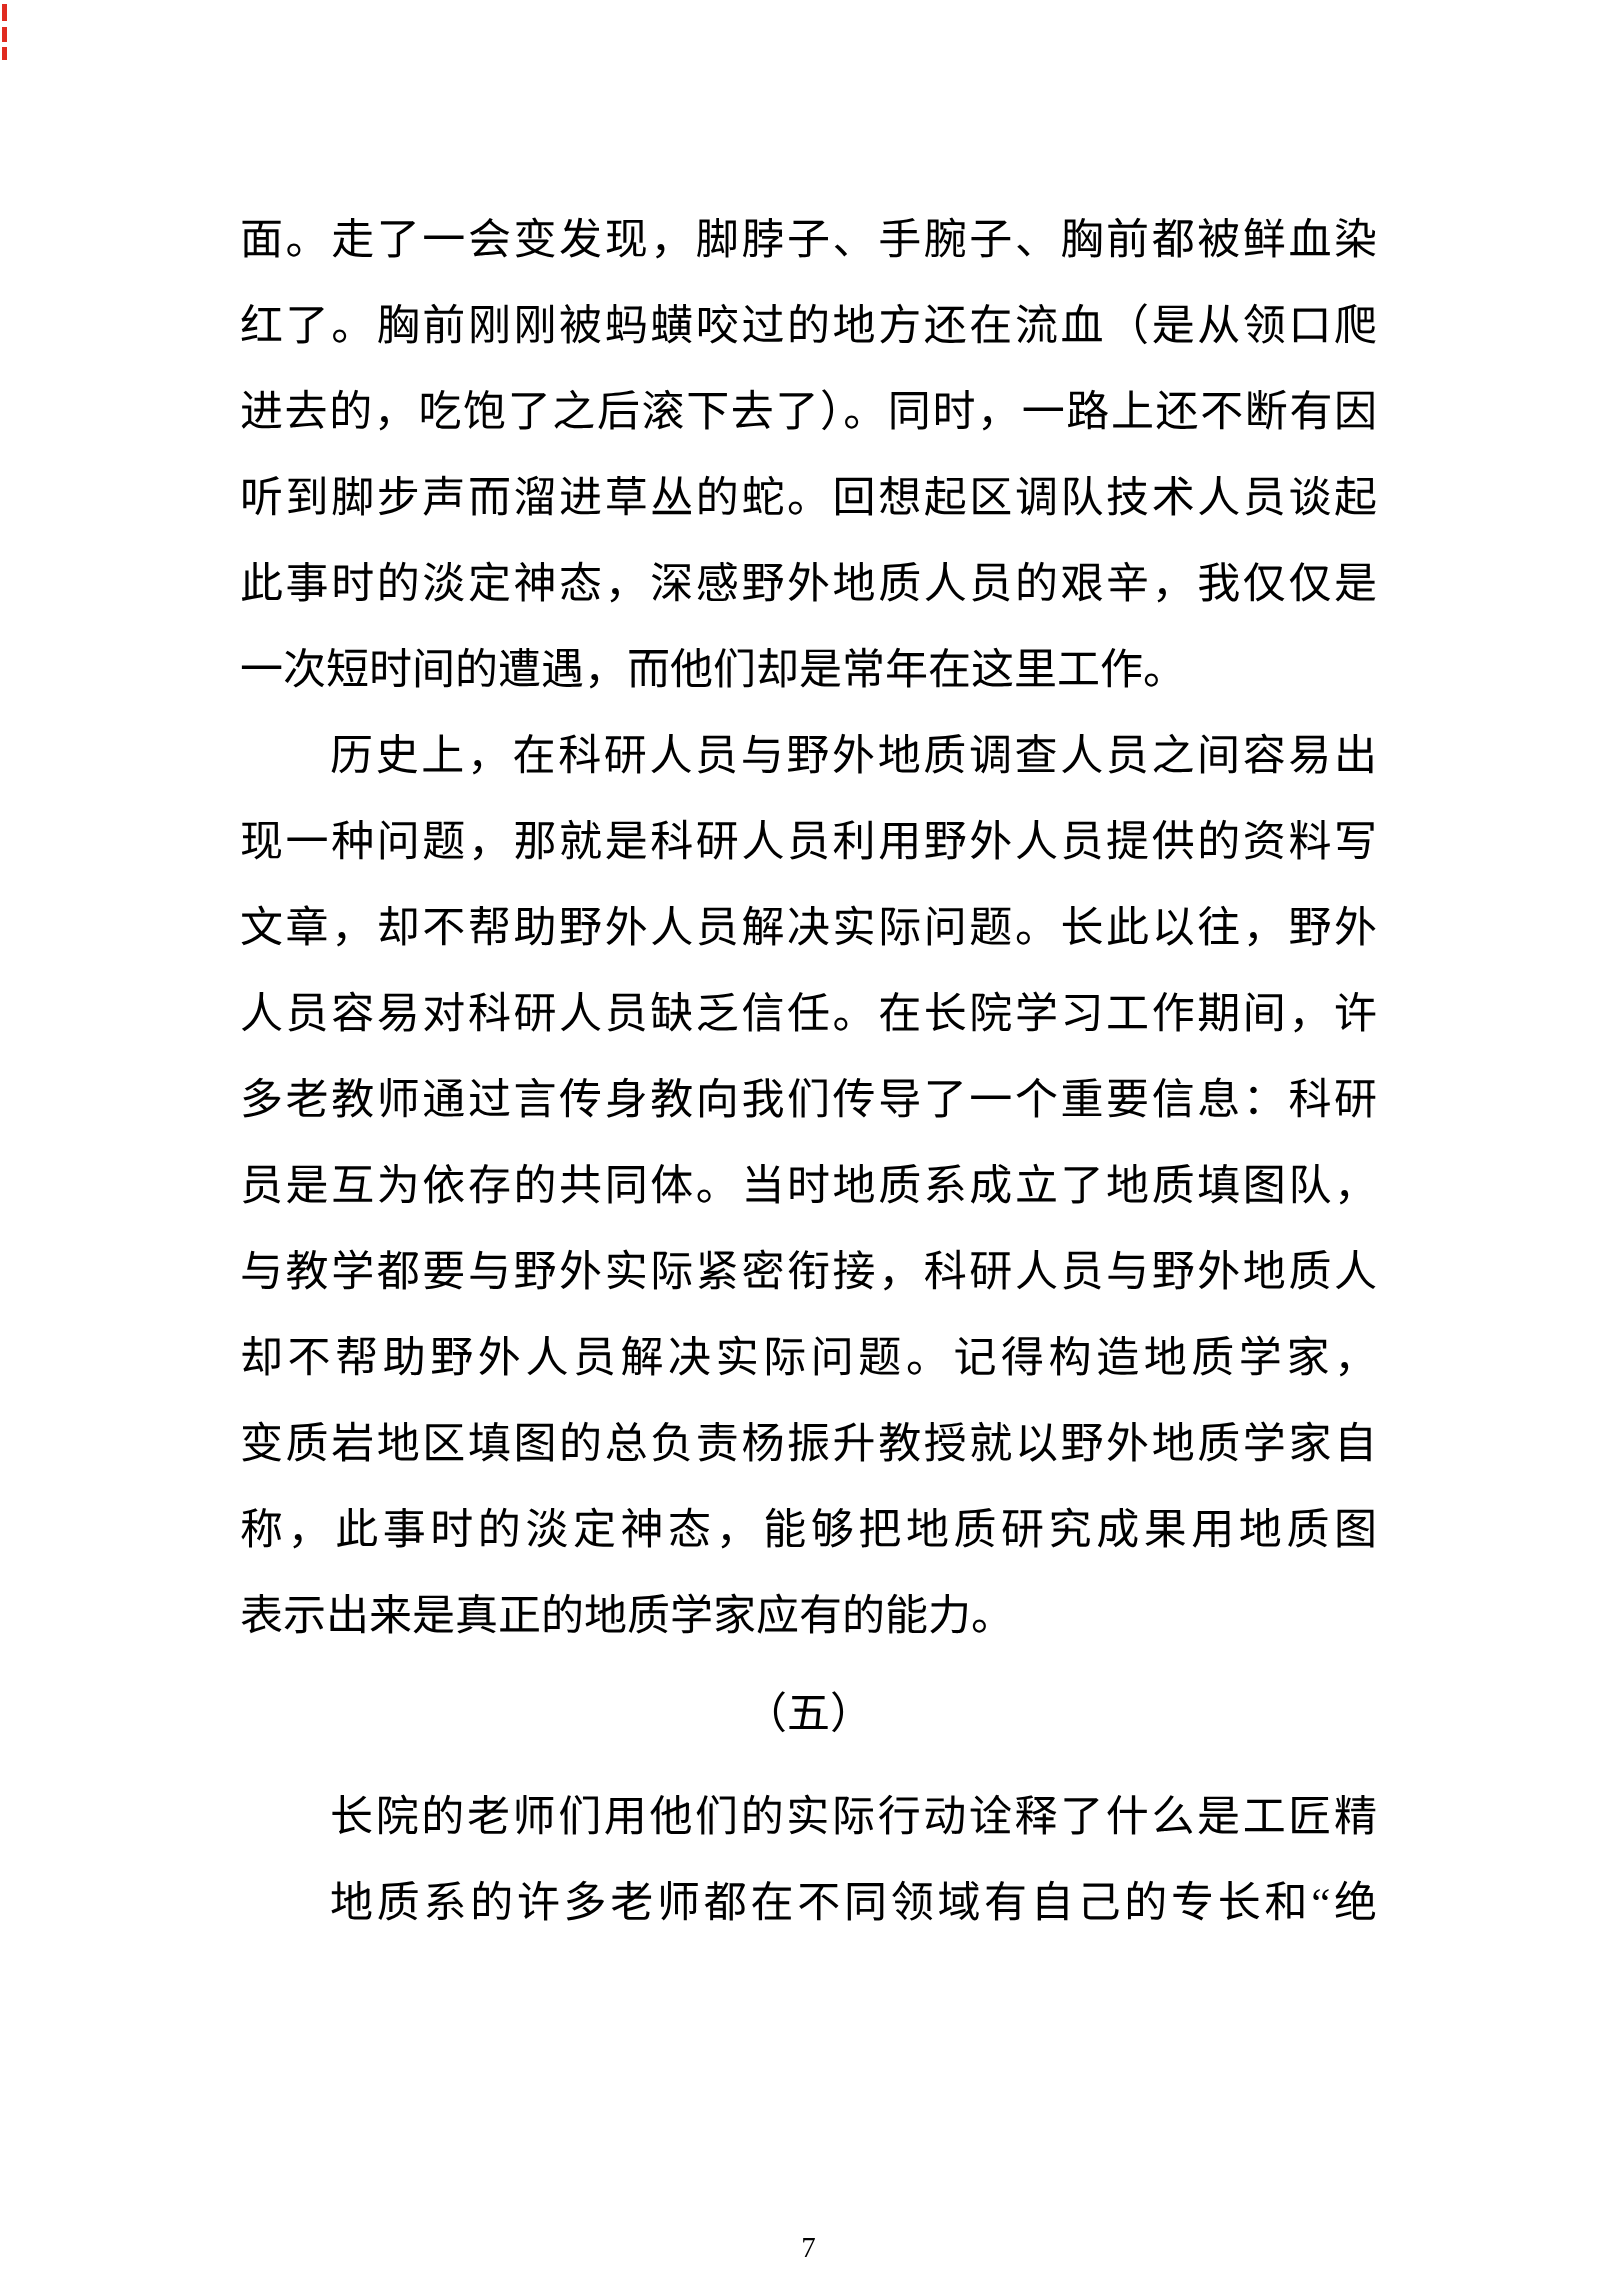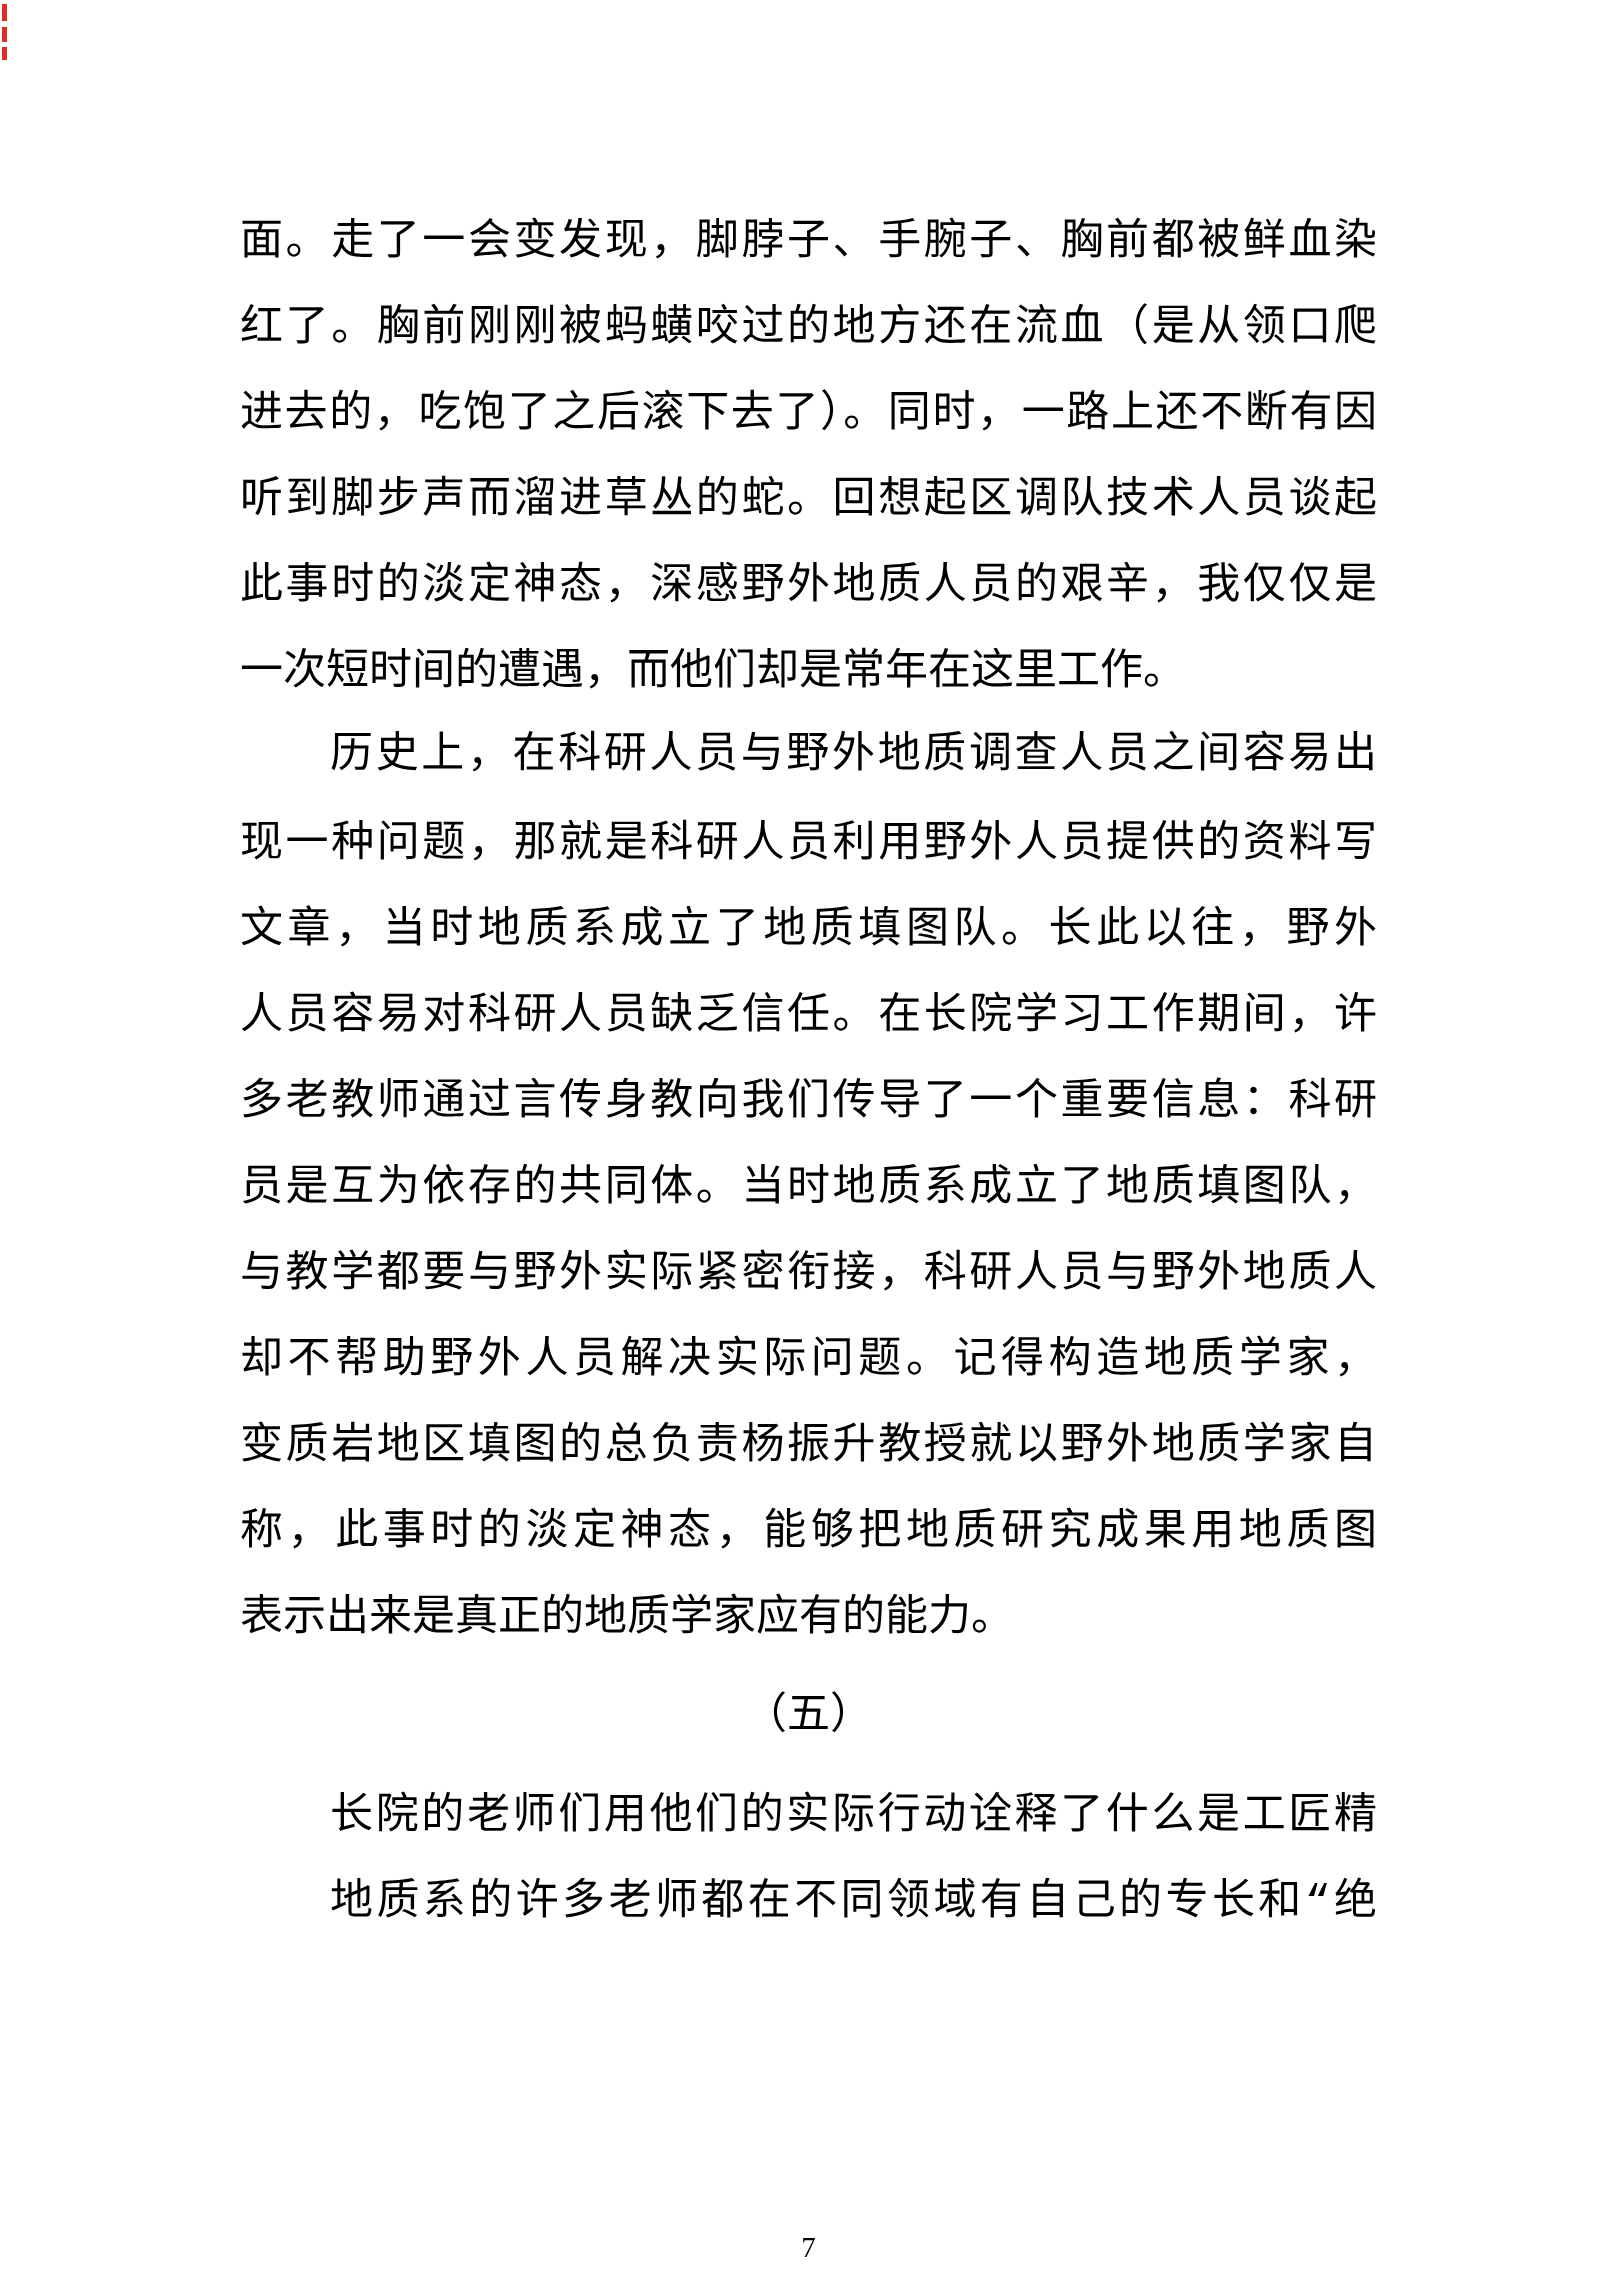--- a/index.html
+++ b/index.html
@@ -40,21 +40,21 @@
     line-height: 86px;
     letter-spacing: 0;
   }
   .para { margin: 0; }
   .line {
     text-align: justify;
     text-align-last: justify;
     text-justify: inter-character;
     white-space: normal;
   }
-  .line.indent { padding-left: 90px; font-family: Liberation Mono, monospace; }
+  .line.indent { padding-left: 90px; }
   .line.last {
     text-align: center;
     text-align-last: left;
   }
   .heading {
     text-align: center;
     text-align-last: center;
     font-size: 43px;
     line-height: 86px;
     margin: 11.8px 0 17.6px 0;
@@ -88,21 +88,21 @@
       <div class="line">红了。胸前刚刚被蚂蟥咬过的地方还在流血（是从领口爬</div>
       <div class="line">进去的，吃饱了之后滚下去了）。同时，一路上还不断有因</div>
       <div class="line">听到脚步声而溜进草丛的蛇。回想起区调队技术人员谈起</div>
       <div class="line">此事时的淡定神态，深感野外地质人员的艰辛，我仅仅是</div>
       <div class="line last">一次短时间的遭遇，而他们却是常年在这里工作。</div>
     </div>
 
     <div class="para">
       <div class="line indent">历史上，在科研人员与野外地质调查人员之间容易出</div>
       <div class="line">现一种问题，那就是科研人员利用野外人员提供的资料写</div>
-      <div class="line">文章，当时地质系成立了地质填图队。长此以往，野外</div>
+      <div class="line">文章，却不帮助野外人员解决实际问题。长此以往，野外</div>
       <div class="line">人员容易对科研人员缺乏信任。在长院学习工作期间，许</div>
       <div class="line">多老教师通过言传身教向我们传导了一个重要信息：科研</div>
       <div class="line">员是互为依存的共同体。当时地质系成立了地质填图队，</div>
       <div class="line">与教学都要与野外实际紧密衔接，科研人员与野外地质人</div>
       <div class="line">却不帮助野外人员解决实际问题。记得构造地质学家，</div>
       <div class="line">变质岩地区填图的总负责杨振升教授就以野外地质学家自</div>
       <div class="line">称，此事时的淡定神态，能够把地质研究成果用地质图</div>
       <div class="line last">表示出来是真正的地质学家应有的能力。</div>
     </div>
 

